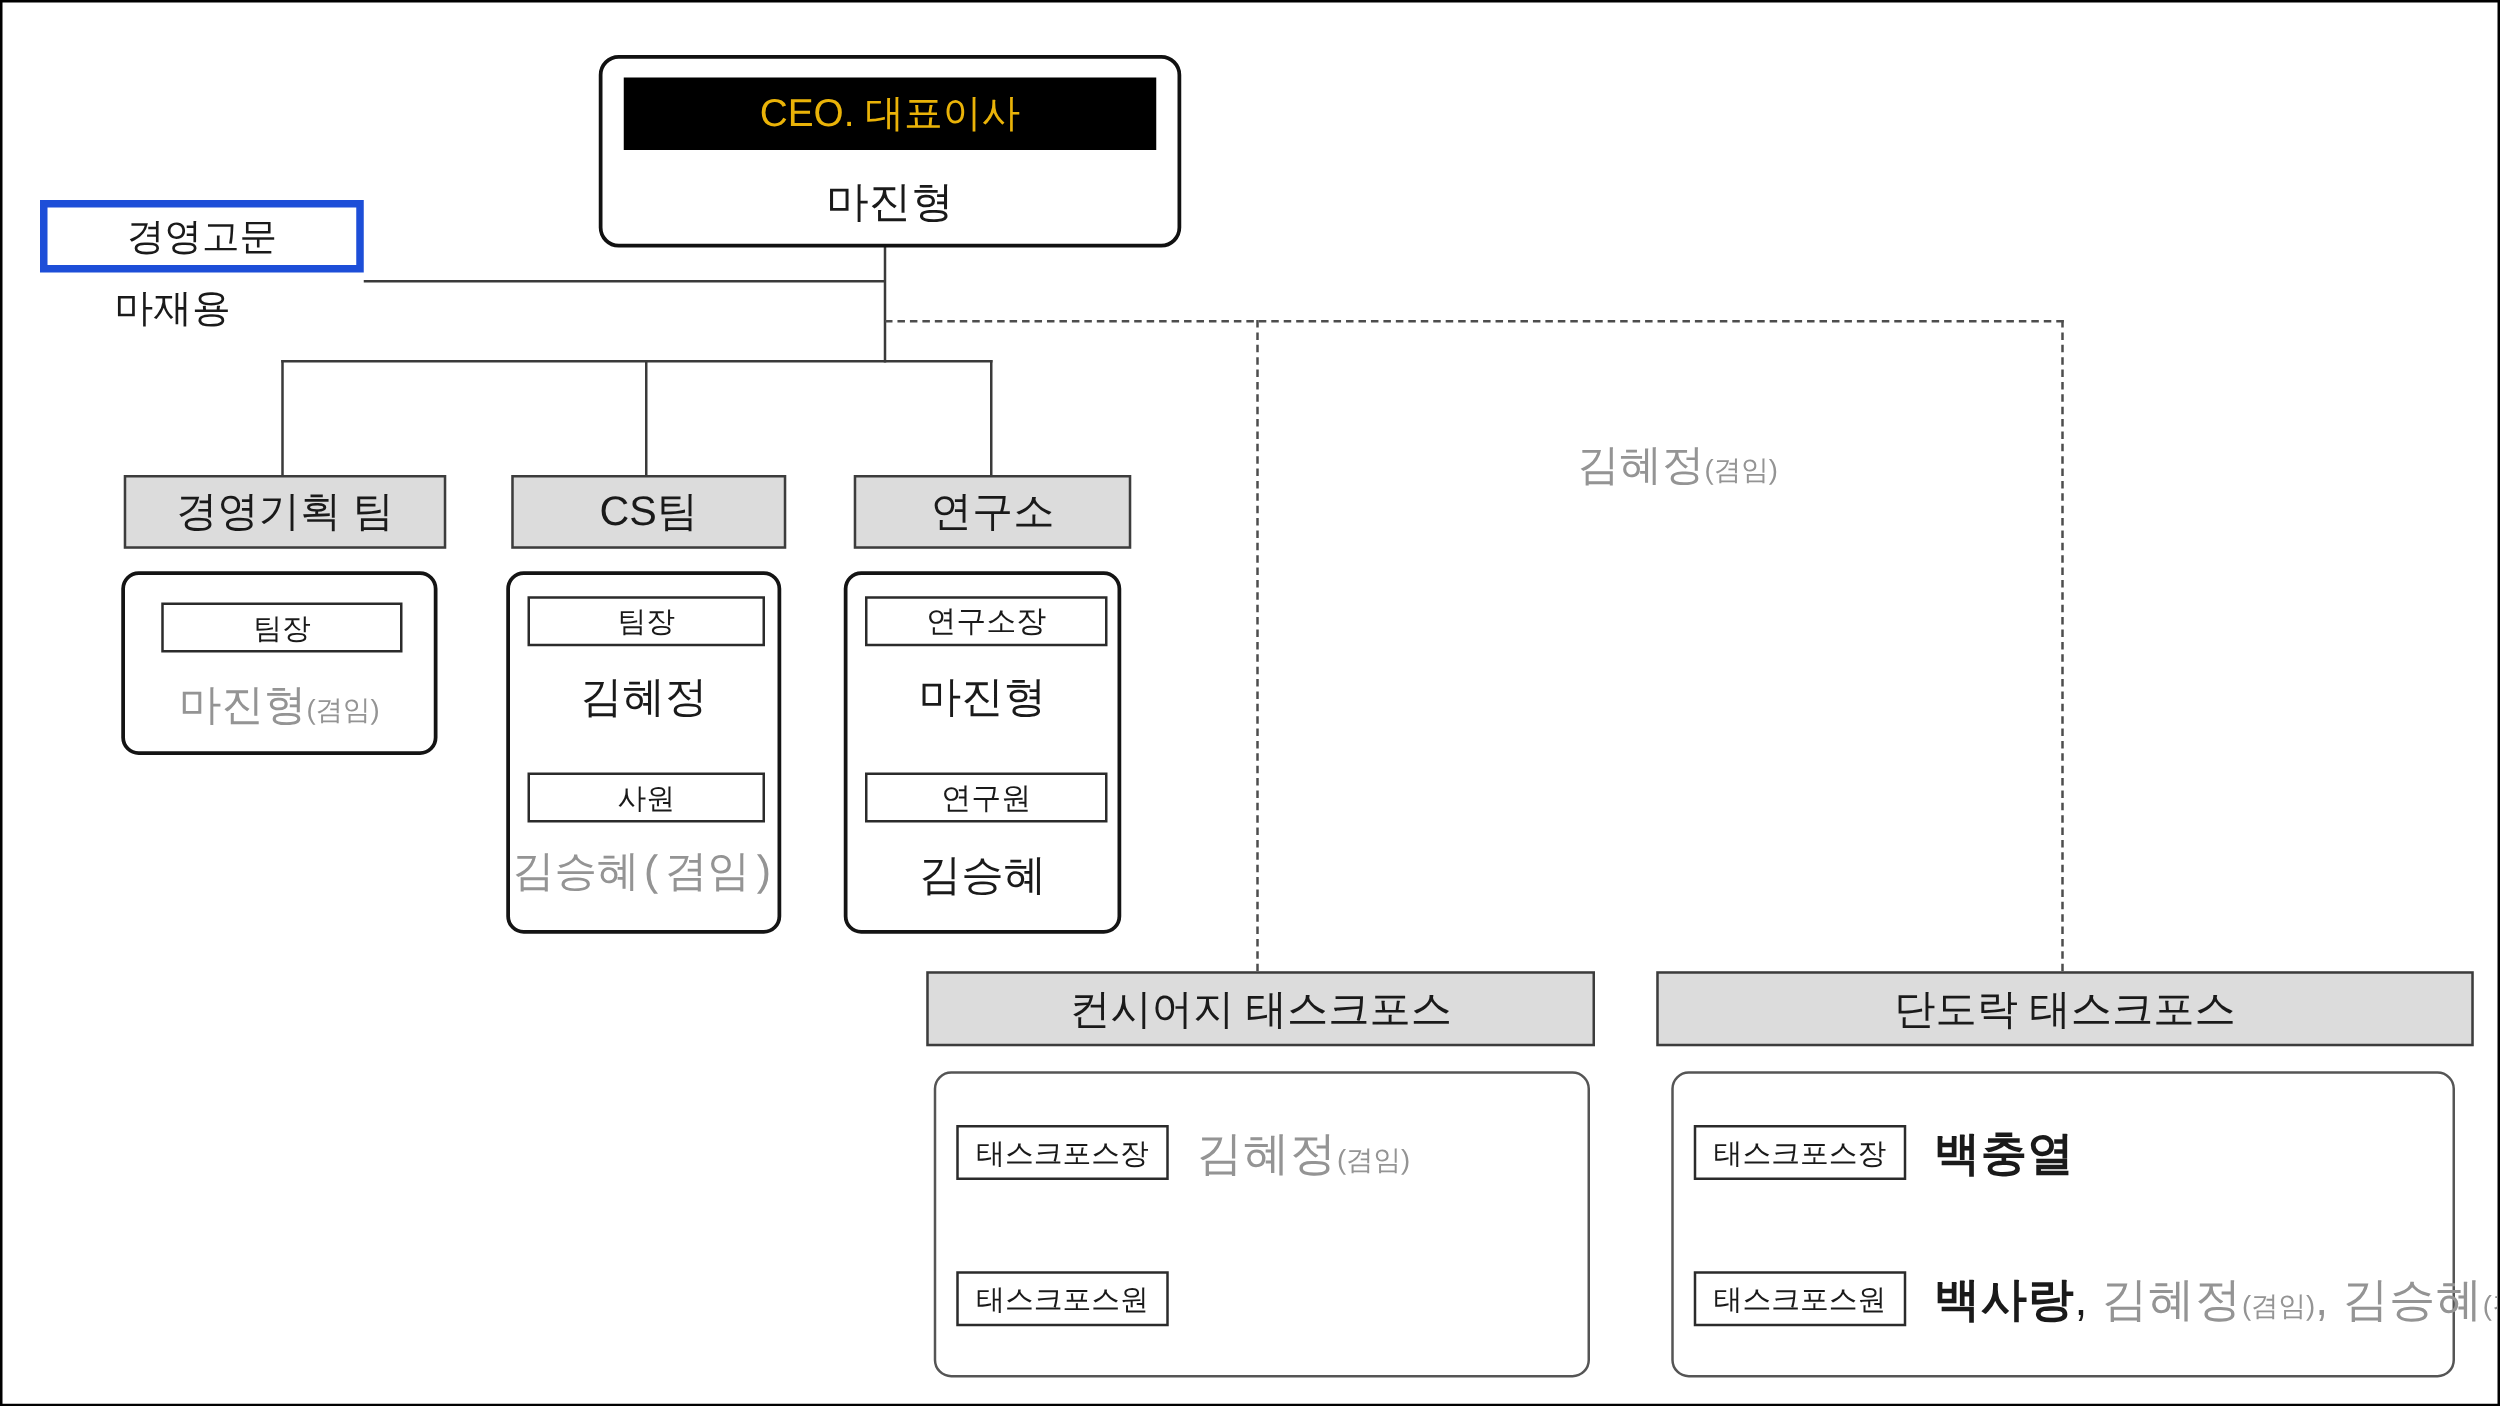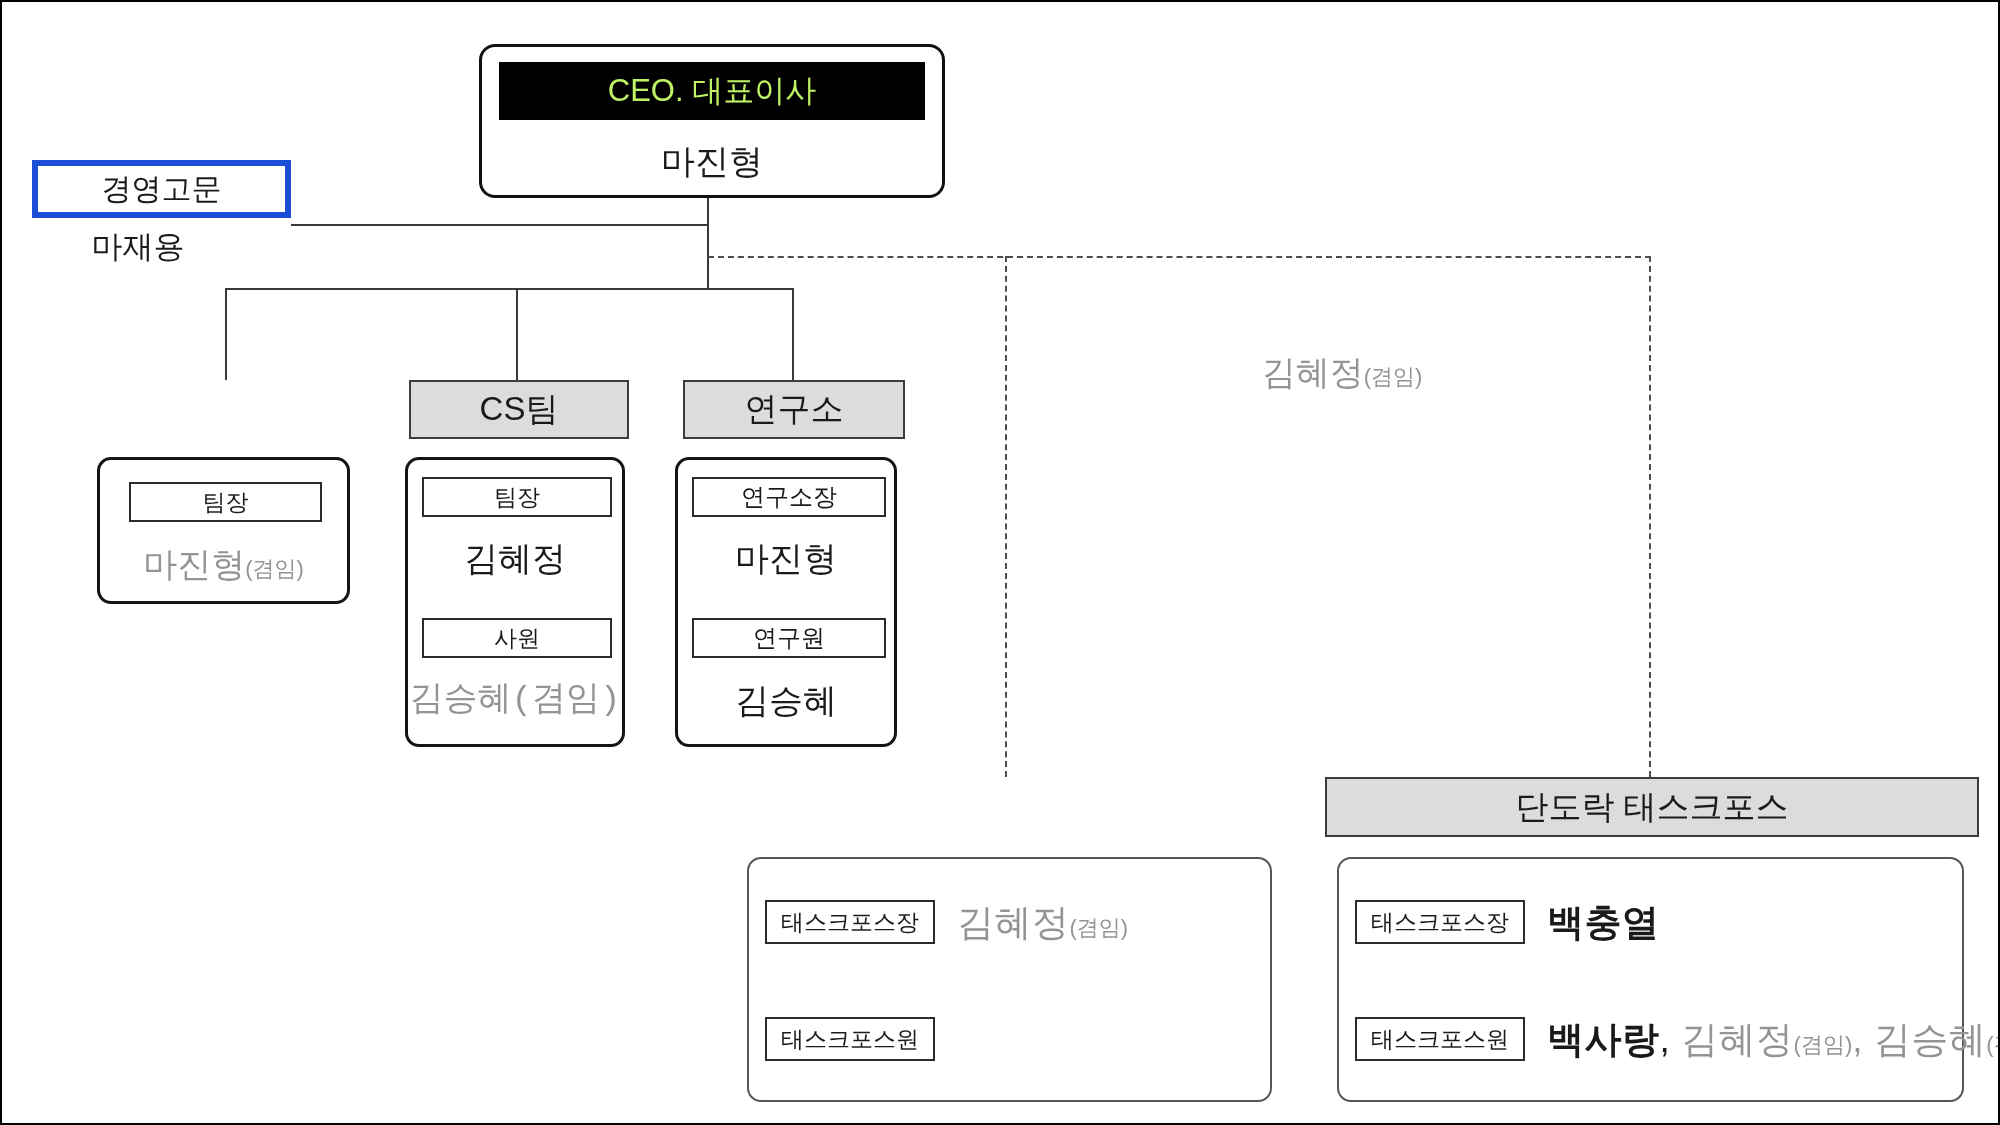--- a/index.html
+++ b/index.html
@@ -28,21 +28,21 @@
   .name-big{font-size:34px;}
   .name-tf{font-size:37px;letter-spacing:0.5px;}
   .sfx{font-size:22px;}
   .gray{color:#949494;}
   .black{color:#1a1a1a;}
   .namerow{position:absolute;left:0;right:0;text-align:center;line-height:1.1;}
   
   .ceo-box{position:absolute;left:477px;top:42px;width:466px;height:154px;
     border:3px solid #111;border-radius:16px;background:#fff;box-sizing:border-box;}
   .ceo-bar{position:absolute;left:17px;top:15px;right:17px;height:58px;background:#000;
-    color:#bef264;font-size:31px;}
+    color:#eab308;font-size:31px;}
   .ceo-name{position:absolute;left:0;right:0;top:84px;height:62px;font-size:34px;}
   
   .advisor-box{position:absolute;left:30px;top:158px;width:259px;height:58px;
     border:6px solid #1d4ed8;box-sizing:border-box;font-size:30px;background:#fff;}
   .advisor-name{position:absolute;left:20px;top:224px;width:232px;text-align:center;font-size:31px;}
   
   .team-box{border:3px solid #141414;border-radius:14px;}
   .team-role{position:absolute;height:40px;}
   
   .sc-box{position:absolute;left:1213px;top:290px;width:254px;height:57px;
@@ -74,20 +74,21 @@
       <span>CEO. 대표이사</span>
     </div>
     <div class="ceo-name center">마진형</div>
   </div>
 
   <div class="advisor-box center">
     <span>경영고문</span>
   </div>
   <div class="advisor-name">마재용</div>
 
+  <div class="hdr center" style="left:97px;top:378px;width:258px;height:59px;">경영기획 팀</div>
   <div class="hdr center" style="left:407px;top:378px;width:220px;height:59px;">CS팀</div>
   <div class="hdr center" style="left:681px;top:378px;width:222px;height:59px;">연구소</div>
 
   <div class="round-box team-box" style="left:95px;top:455px;width:253px;height:147px;">
     <div class="role-tag team-role" style="left:29px;top:22px;width:193px;">팀장</div>
     <div class="namerow" style="top:86px;">
       <span class="name-big gray">마진형</span><span class="sfx gray">(겸임)</span>
     </div>
   </div>
 
@@ -110,20 +111,21 @@
     <div class="role-tag team-role" style="left:14px;top:158px;width:194px;font-size:24px;">연구원</div>
     <div class="namerow" style="top:222px;">
       <span class="name-big black">김승혜</span>
     </div>
   </div>
 
   <div class="sc-name">
     <span class="name-big gray">김혜정</span><span class="sfx gray">(겸임)</span>
   </div>
 
+  <div class="hdr center" style="left:739px;top:775px;width:535px;height:60px;">컨시어지 태스크포스</div>
   <div class="hdr center" style="left:1323px;top:775px;width:654px;height:60px;">단도락 태스크포스</div>
 
   <div class="round-box tf-box" style="left:745px;top:855px;width:525px;height:245px;">
     <div class="tf-row" style="top:40px;">
       <div class="role-tag tf-role">태스크포스장</div>
       <div class="tf-members">
         <span class="name-tf gray">김혜정</span><span class="sfx gray">(겸임)</span>
       </div>
     </div>
     <div class="tf-row" style="top:157px;">

